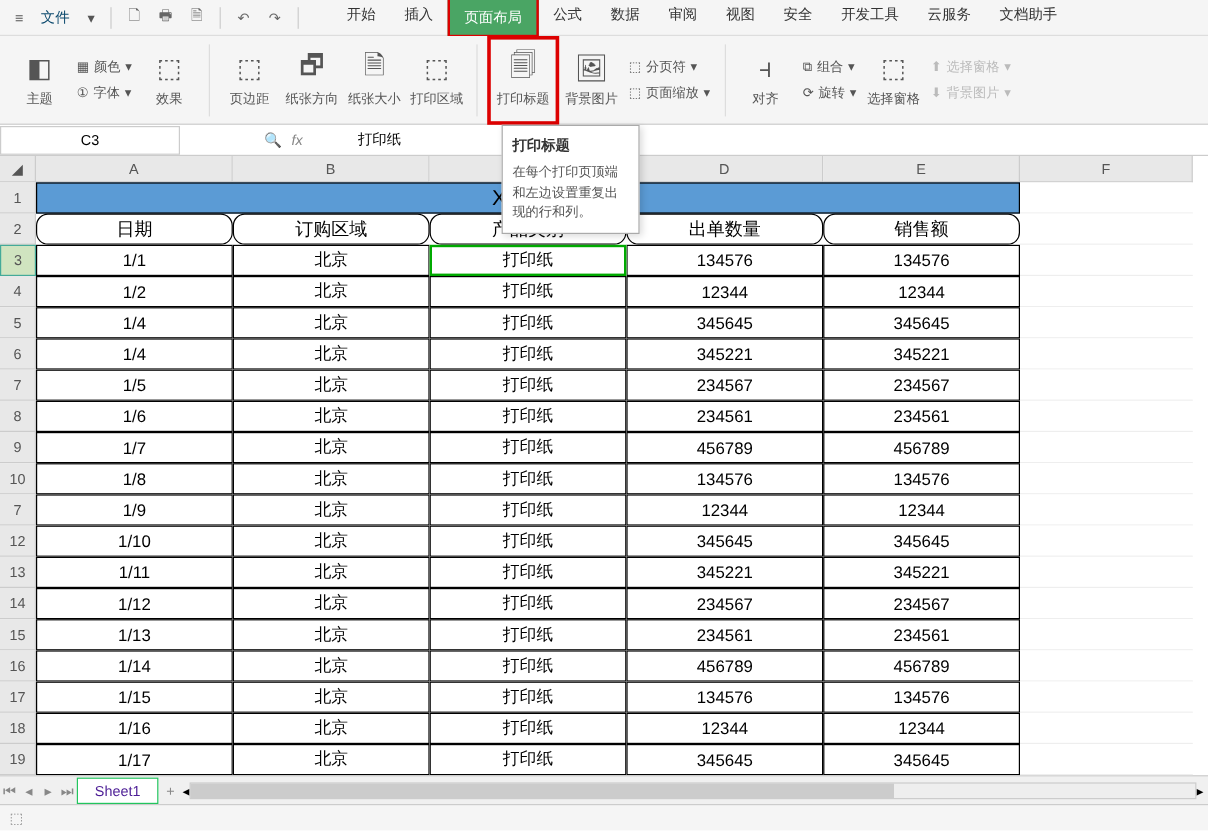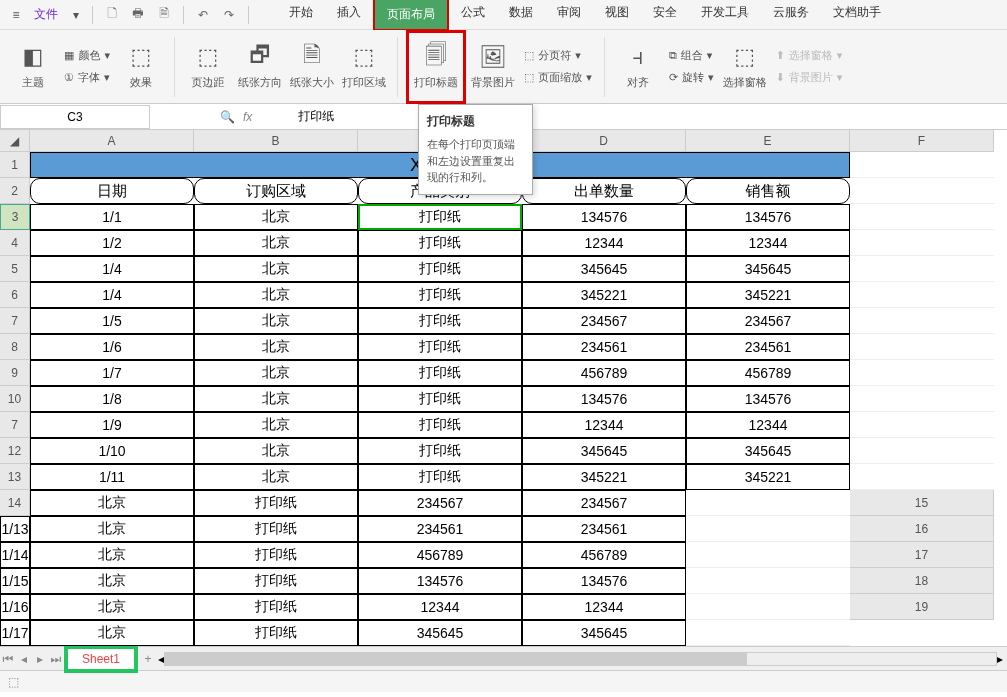--- a/index.html
+++ b/index.html
@@ -1,20 +1,20 @@
 <!DOCTYPE html>
 <html><head>
 <meta charset="utf-8">
 <style>
 * { margin: 0; padding: 0; box-sizing: border-box; font-family: "Microsoft YaHei", sans-serif; }
 body { width: 1007px; height: 697px; background: #fff; overflow: hidden; font-size: 12px; }
 
 .menubar { height: 30px; background: #f5f5f5; border-bottom: 1px solid #ddd; display: flex; align-items: center; padding-left: 8px; gap: 4px; }
 .menubar .m-icon { width: 16px; height: 16px; display: inline-flex; align-items: center; justify-content: center; color: #555; }
-.menubar .file { color: #6d28d9; padding: 0 6px; cursor: pointer; }
+.menubar .file { color: #0c4a6e; padding: 0 6px; cursor: pointer; }
 .menubar .tool { width: 22px; height: 22px; display: inline-flex; align-items: center; justify-content: center; color: #666; cursor: pointer; }
 .menubar .sep { width: 1px; height: 18px; background: #ccc; margin: 0 4px; }
 .menubar .tabs { display: flex; margin-left: 20px; gap: 0; }
 .menubar .tab { padding: 6px 12px; cursor: pointer; color: #333; }
 .menubar .tab.active { background: #4aa564; color: #fff; border: 2px solid #d00; }
 
 .ribbon { height: 74px; background: #f5f5f5; border-bottom: 1px solid #ccc; display: flex; align-items: center; padding: 4px 8px; gap: 2px; position: relative; }
 .ribbon .bigbtn { display: flex; flex-direction: column; align-items: center; justify-content: center; width: 50px; height: 64px; cursor: pointer; color: #555; font-size: 11px; gap: 4px; }
 .ribbon .bigbtn .ico { width: 28px; height: 28px; display: flex; align-items: center; justify-content: center; font-size: 22px; }
 .ribbon .smallcol { display: flex; flex-direction: column; gap: 2px; justify-content: center; height: 64px; }
@@ -42,21 +42,21 @@
 
 .cell { height: 26px; border-right: 1px solid #ccc; border-bottom: 1px solid #ccc; display: flex; align-items: center; justify-content: center; font-size: 14px; background: #fff; }
 .cell.bordered { border: 1px solid #000; }
 .cell.title-row { background: #5b9bd5; color: #000; font-size: 18px; }
 .cell.hdr { font-size: 15px; border-radius: 10px; }
 .cell.selected { border: 2px solid #0a0; z-index: 2; }
 .cell.f-col { border-right: none; border-bottom: 1px solid #eee; }
 
 .sheet-tabs { height: 24px; background: #f0f0f0; border-top: 1px solid #ccc; display: flex; align-items: center; }
 .sheet-tabs .navbtn { width: 16px; text-align: center; color: #888; cursor: pointer; }
-.sheet-tabs .stab { padding: 3px 14px; background: #fff; border: 4px solid #22c55e; color: #ef4444; font-size: 12px; }
+.sheet-tabs .stab { padding: 3px 14px; background: #fff; border: 1px solid #22c55e; color: #4c1d95; font-size: 12px; }
 .sheet-tabs .addtab { width: 20px; text-align: center; color: #888; cursor: pointer; }
 .sheet-tabs .scrollbar { flex: 1; height: 16px; margin-left: auto; margin-right: 4px; display: flex; align-items: center; }
 .sheet-tabs .sb-track { flex: 1; height: 14px; background: #eee; border: 1px solid #ccc; position: relative; }
 .sheet-tabs .sb-thumb { position: absolute; left: 0; width: 70%; height: 100%; background: #ccc; }
 
 .statusbar { height: 22px; background: #f5f5f5; border-top: 1px solid #ccc; display: flex; align-items: center; padding: 0 8px; color: #888; }
 </style>
 </head>
 <body>
 
@@ -287,20 +287,21 @@
       <div class="cell bordered">345645</div>
       <div class="cell f-col"></div>
       <div class="rowhdr">13</div>
       <div class="cell bordered">1/11</div>
       <div class="cell bordered">北京</div>
       <div class="cell bordered">打印纸</div>
       <div class="cell bordered">345221</div>
       <div class="cell bordered">345221</div>
       <div class="cell f-col"></div>
       <div class="rowhdr">14</div>
+      <div class="cell bordered">1/12</div>
       <div class="cell bordered">北京</div>
       <div class="cell bordered">打印纸</div>
       <div class="cell bordered">234567</div>
       <div class="cell bordered">234567</div>
       <div class="cell f-col"></div>
       <div class="rowhdr">15</div>
       <div class="cell bordered">1/13</div>
       <div class="cell bordered">北京</div>
       <div class="cell bordered">打印纸</div>
       <div class="cell bordered">234561</div>

